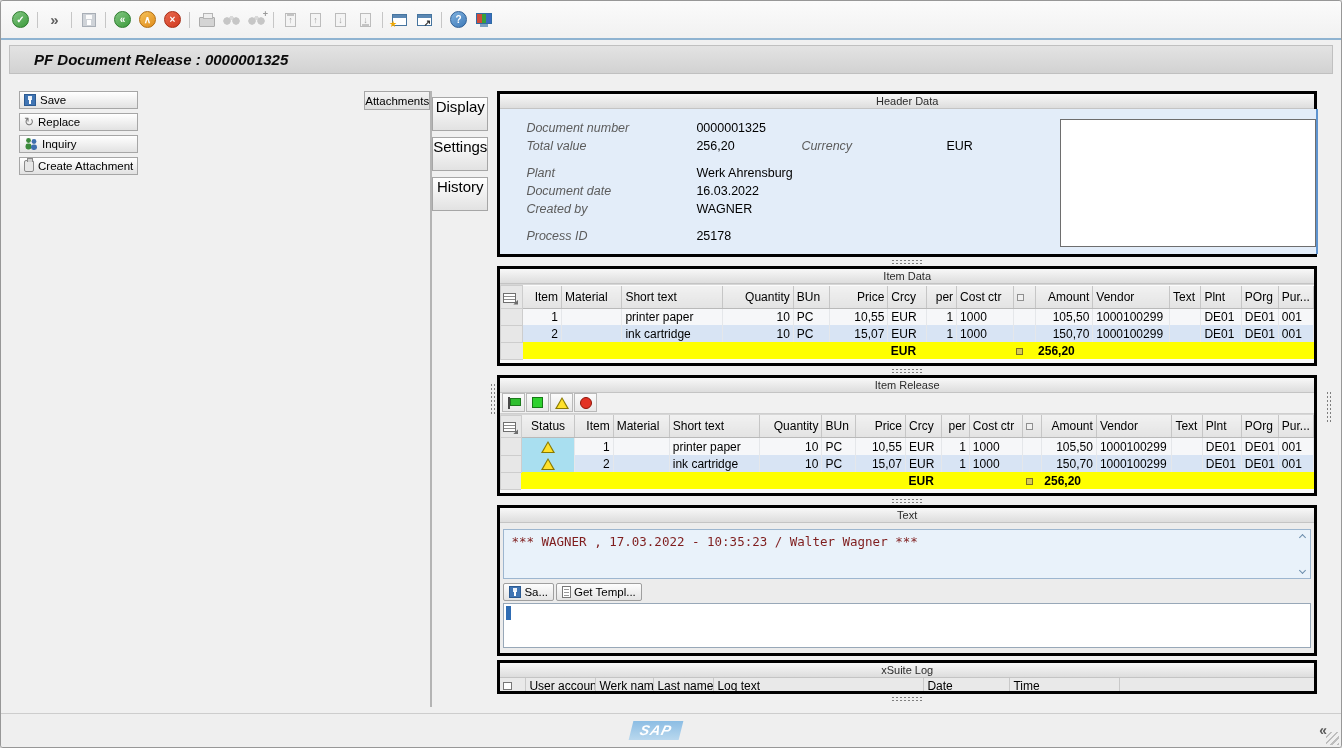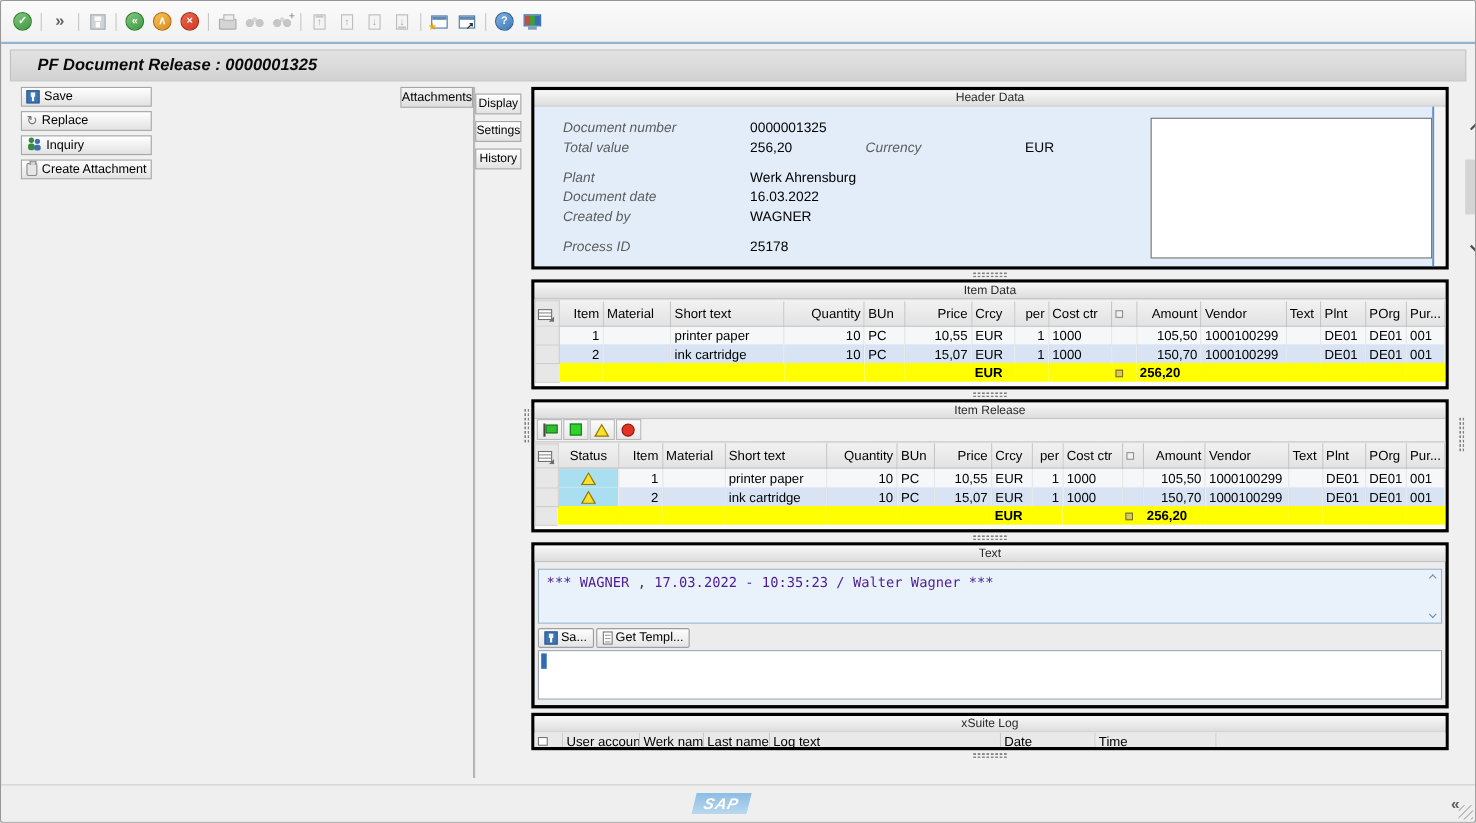--- a/index.html
+++ b/index.html
@@ -39,36 +39,36 @@
   .pagei.barb::after{content:'';position:absolute;left:1px;right:1px;bottom:0;height:2px;background:#c4c4c4}
   .win{width:15px;height:12px;background:#fff;border:1px solid #47759f;position:relative;display:inline-block}
   .win::before{content:'';position:absolute;top:0;left:0;right:0;height:3px;background:#5b88b4}
   .win.star::after{content:'★';position:absolute;left:-4px;bottom:-4px;font-size:9px;color:#f0a800}
   .win.arrow::after{content:'↗';position:absolute;right:0px;bottom:-3px;font-size:9px;color:#333;font-weight:bold}
   .monitor{width:16px;height:11px;border:1px solid #2e6da4;position:relative;display:inline-block;margin-top:-3px;
            background:linear-gradient(90deg,#d04a3a 0 34%,#3aa03a 34% 67%,#3a6ac0 67%)}
   .monitor::after{content:'';position:absolute;left:3px;right:3px;bottom:-4px;height:3px;background:#7aa0c0}
 
   
-  .titlebar{flex:0 0 29px;margin:5px 8px 3px;background:linear-gradient(#e3e3e3,#d2d2d2);border:1px solid #c0c0c0;
+  .titlebar{flex:0 0 29px;margin:5px 8px 15px;background:linear-gradient(#e3e3e3,#d2d2d2);border:1px solid #c0c0c0;
             display:flex;align-items:center;padding:0 24px;font-size:15px;font-weight:bold;font-style:italic;color:#0a0a0a}
 
   
   .content{flex:1;display:flex;padding:2px 0 0 18px;min-height:0}
 
   
   .sidebar{flex:0 0 140px;display:flex;flex-direction:row;padding-bottom:6px}
   .side-btn{height:18px;margin-bottom:4px;display:flex;align-items:center;gap:4px;padding:0 4px;font-size:11.5px;
             background:linear-gradient(#ffffff,#e2e2e2);border:1px solid #a6a6a6;cursor:default;white-space:nowrap;overflow:hidden}
   .side-spacer{flex:0 0 226px}
   .attach-header{height:19px;background:linear-gradient(#f4f4f4,#dedede);border:1px solid #a6a6a6;text-align:center;
                  font-size:11.5px;line-height:18px}
   .attach-panel{flex:1;background:#fff;border:1px solid #b4b4b4;border-top:none}
-  .side-btn-c{height:19px;margin-top:6px;background:linear-gradient(#ffffff,#e2e2e2);border:1px solid #a6a6a6;
-              text-align:center;font-size:11px;line-height:17px}
+  .side-btn-c{height:34px;margin-top:6px;background:linear-gradient(#ffffff,#e2e2e2);border:1px solid #a6a6a6;
+              text-align:center;font-size:15px;line-height:17px}
   .tb-glyph2{font-size:12px;color:#777;line-height:1}
   .clip{width:10px;height:12px;border:1px solid #8a8a8a;border-radius:2px;background:#e6e6e6;position:relative;display:inline-block}
   .clip::before{content:'';position:absolute;top:-3px;left:2px;width:4px;height:3px;border:1px solid #8a8a8a;border-bottom:none;background:#d0d0d0}
 
   
   .vsplit{flex:0 0 9px;position:relative}
   .grip-v{position:absolute;left:2px;top:292px;width:5px;height:32px;
           background-image:radial-gradient(circle,#7e7e7e 0.9px,transparent 1.1px);background-size:3px 4px}
   .hsplit{flex:0 0 9px;display:flex;align-items:center;justify-content:center}
   .grip-h{width:32px;height:5px;background-image:radial-gradient(circle,#7e7e7e 0.9px,transparent 1.1px);background-size:4px 3px}
@@ -131,21 +131,21 @@
   .flagi{width:13px;height:12px;position:relative;display:inline-block}
   .flagi::before{content:'';position:absolute;left:1px;top:0;width:2px;height:12px;background:#4a4a4a}
   .flagi::after{content:'';position:absolute;left:3px;top:1px;width:9px;height:6px;background:#2fbf2f;border:1px solid #1d7a1d}
   .gsq{width:11px;height:11px;background:#2fd12f;border:1px solid #157a15;display:inline-block}
   .rcirc{width:12px;height:12px;border-radius:50%;background:#e33224;border:1px solid #8f1408;display:inline-block}
 
   
   .text-log{margin:6px 3px 0;background:#e9f2fa;border:1px solid #9db6cf;height:50px;position:relative;
             padding:4px 16px 0 7px;font-family:"DejaVu Sans Mono","Liberation Mono",monospace;font-size:12.5px;line-height:16px;
             white-space:nowrap;overflow:hidden}
-  .mono-line.blue{color:#4c1d95}
+  .mono-line.blue{color:#7f1d1d}
   .tl-up{position:absolute;top:5px;right:5px}
   .tl-dn{position:absolute;bottom:5px;right:5px}
   .chev.sm{width:5px;height:5px;border-width:1.5px;border-color:#6a8cab}
   .text-btns{margin:4px 3px 0;display:flex;gap:2px}
   .sapbtn{display:inline-flex;align-items:center;gap:3px;height:18px;padding:0 5px;font-size:11.5px;
           font-family:"Liberation Sans",sans-serif;background:linear-gradient(#fdfdfd,#e4e4e4);
           border:1px solid #9f9f9f;border-radius:2px}
   .doc{width:9px;height:12px;border:1px solid #777;background:#fff;position:relative;display:inline-block}
   .doc::after{content:'';position:absolute;left:1px;right:1px;top:2px;height:1px;background:#999;box-shadow:0 3px 0 #999,0 6px 0 #999}
   .text-input{margin:2px 3px 5px;height:45px;background:#fff;border:1px solid #98a8b8;position:relative}

